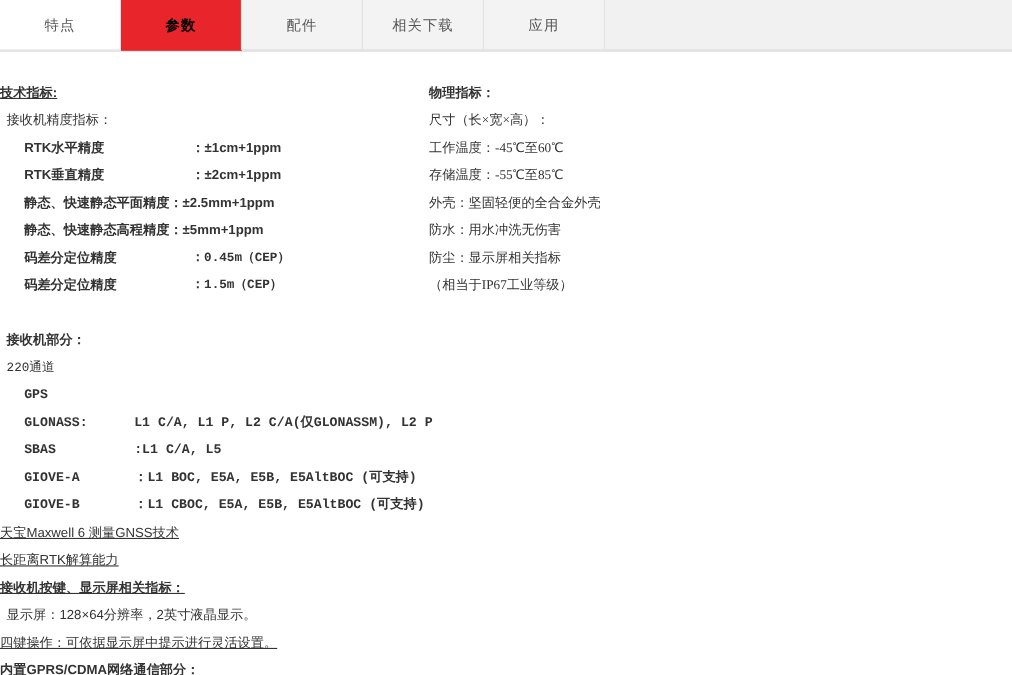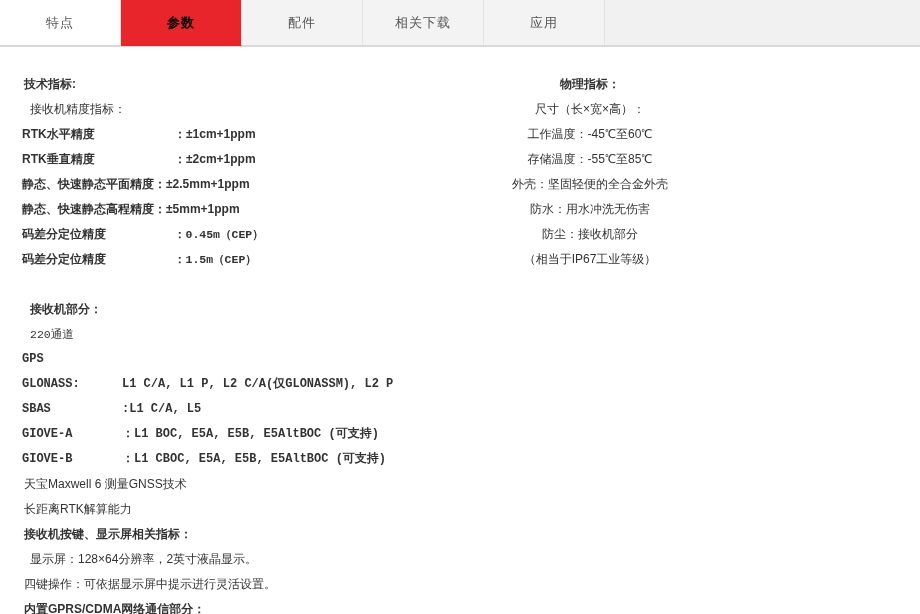--- a/index.html
+++ b/index.html
@@ -16,21 +16,21 @@
     overflow: hidden;
   }
   .tabbar {
     display: flex;
     height: 47px;
     background: #ffffff;
     border-bottom: 1px solid #d9d9d9;
     box-sizing: border-box;
   }
   .tab {
-    width: 121px;
+    width: 110px;
     height: 46px;
     line-height: 46px;
     text-align: center;
     font-size: 13px;
     color: #555555;
     background: #f3f3f3;
     border-right: 1px solid #e2e2e2;
     border-bottom: 1px solid #d9d9d9;
     box-sizing: border-box;
     letter-spacing: 1px;
@@ -81,27 +81,27 @@
     height: 25px;
   }
   .line.bold {
     font-weight: bold;
   }
   .mono {
     font-family: "Liberation Mono", monospace;
     font-size: 11.5px;
   }
   .center {
-    text-align: center;
+    font-family: Liberation Serif, serif;
   }
   .spacer {
     height: 25px;
   }
-  .indent1 { padding-left: 30px; }
-  .indent3 { padding-left: 24px; }
+  .indent1 { padding-left: 6px; }
+  .indent3 { padding-left: 0; text-decoration: underline; }
 
   .kvrow {
     display: flex;
     line-height: 25px;
     height: 25px;
     padding-left: 22px;
     font-size: 12px;
     font-weight: bold;
   }
   .kvrow .k {
@@ -192,17 +192,17 @@
   </div>
 
   <div class="col-right">
     <div class="spacer"></div>
     <div class="line bold center">物理指标：</div>
     <div class="line center">尺寸（长×宽×高）：</div>
     <div class="line center">工作温度：-45℃至60℃</div>
     <div class="line center">存储温度：-55℃至85℃</div>
     <div class="line center">外壳：坚固轻便的全合金外壳</div>
     <div class="line center">防水：用水冲洗无伤害</div>
-    <div class="line center">防尘：接收机部分</div>
+    <div class="line center">防尘：显示屏相关指标</div>
     <div class="line center">（相当于IP67工业等级）</div>
   </div>
 
 </div>
 
 </body></html>

